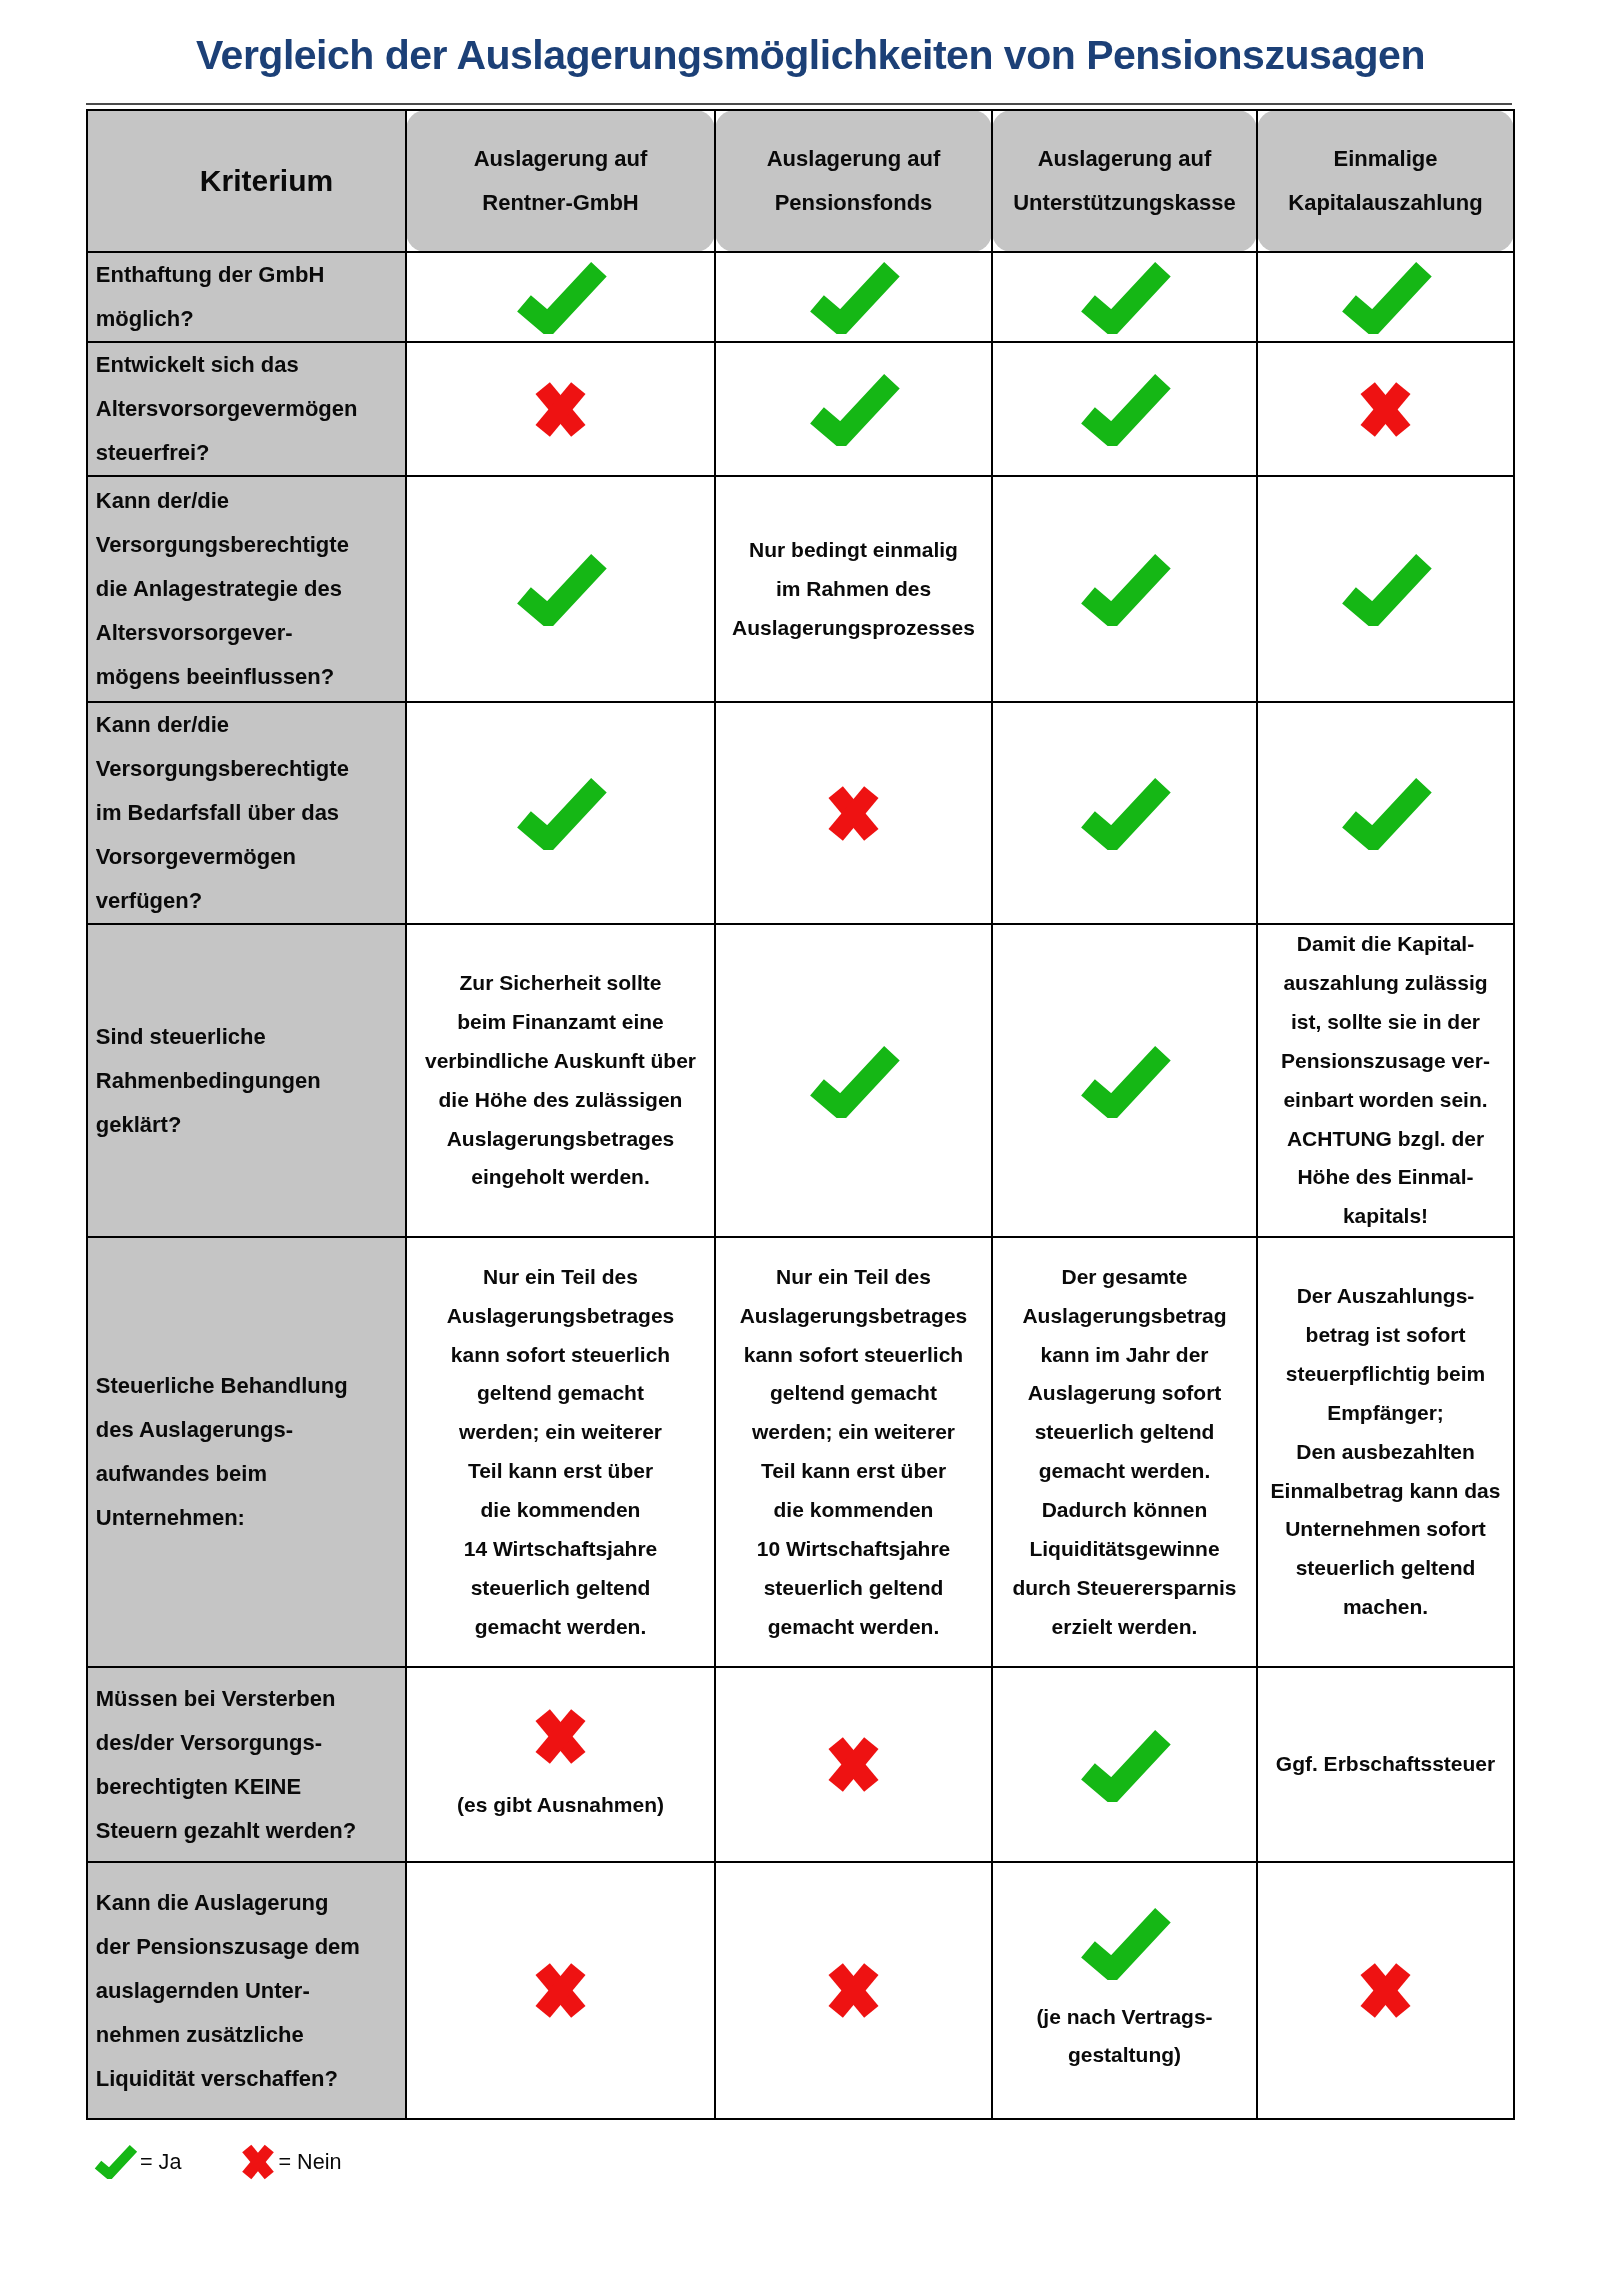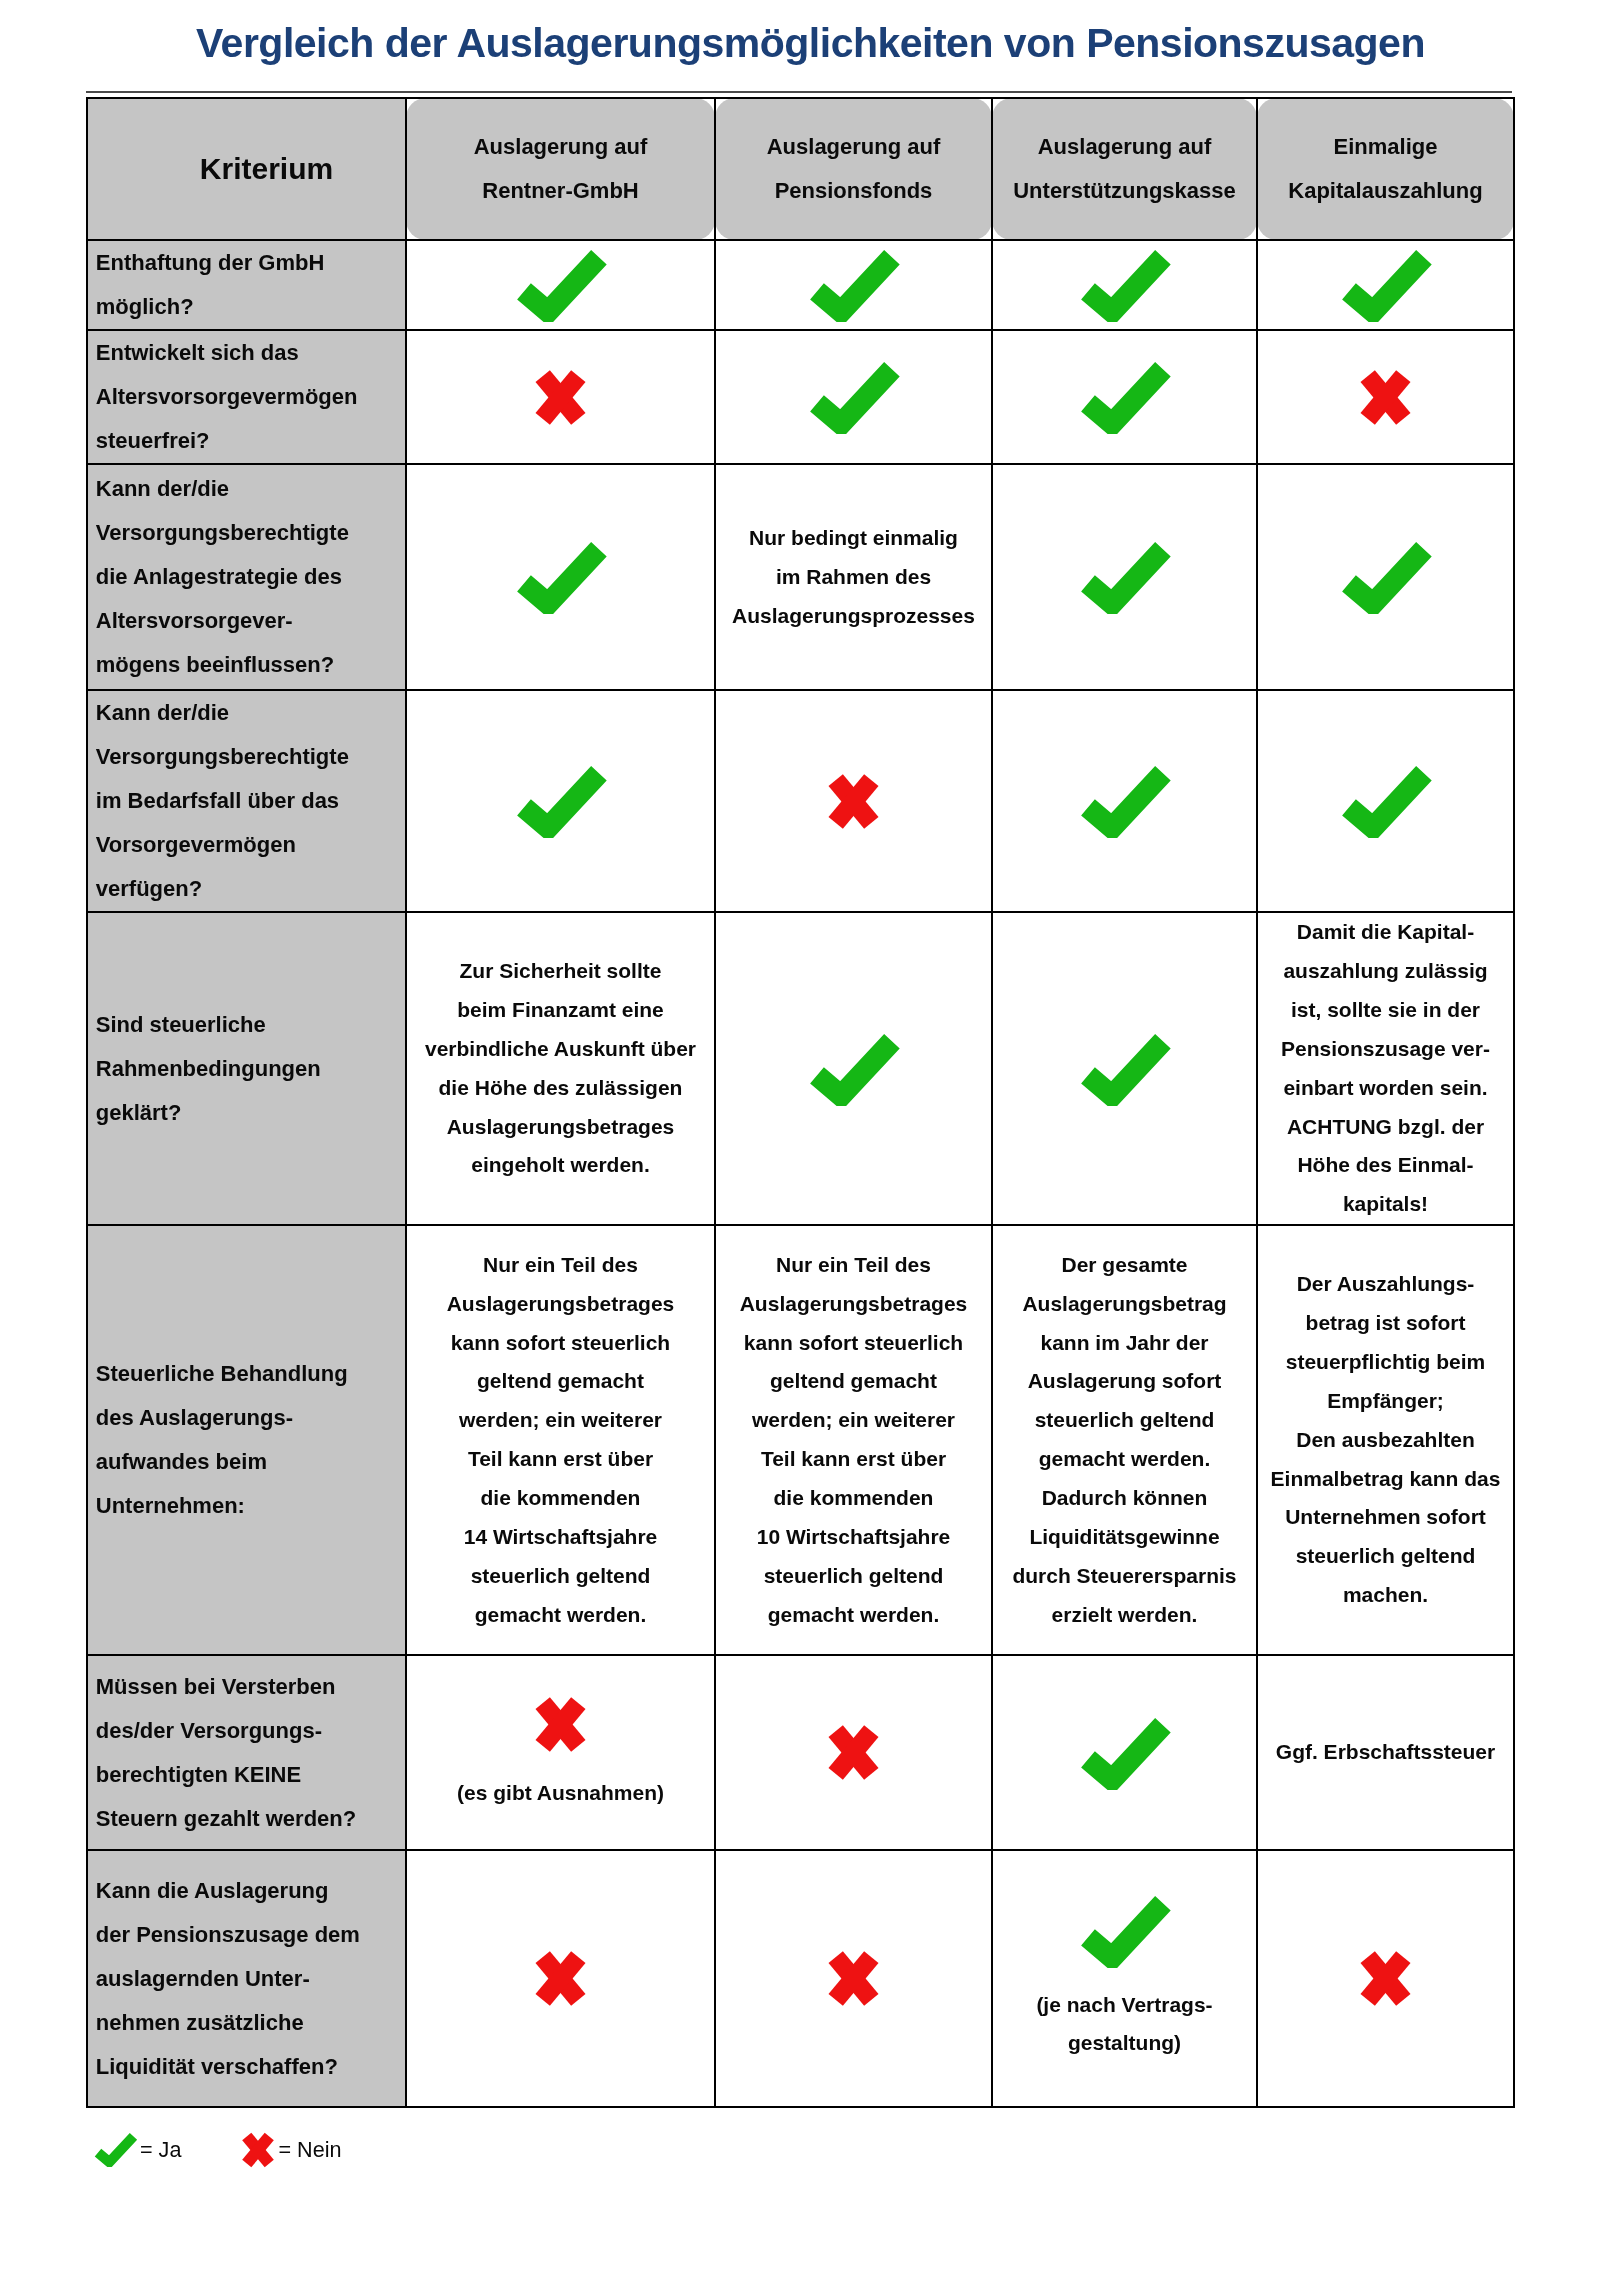--- a/index.html
+++ b/index.html
@@ -18,21 +18,21 @@
     color:var(--text-color);
   }
   .page{
     position:relative;
     width:1621px;
     height:2293px;
     background:#ffffff;
     overflow:hidden;
   }
   .page-title{
-    padding-top:20px;
+    padding-top:32px;
     text-align:center;
     font-size:41px;
     font-weight:bold;
     letter-spacing:-0.5px;
     color:var(--title-color);
     white-space:pre-line;
   }
   .table-wrap{
     margin:23.5px 0 0 86px;
     width:1426px;

